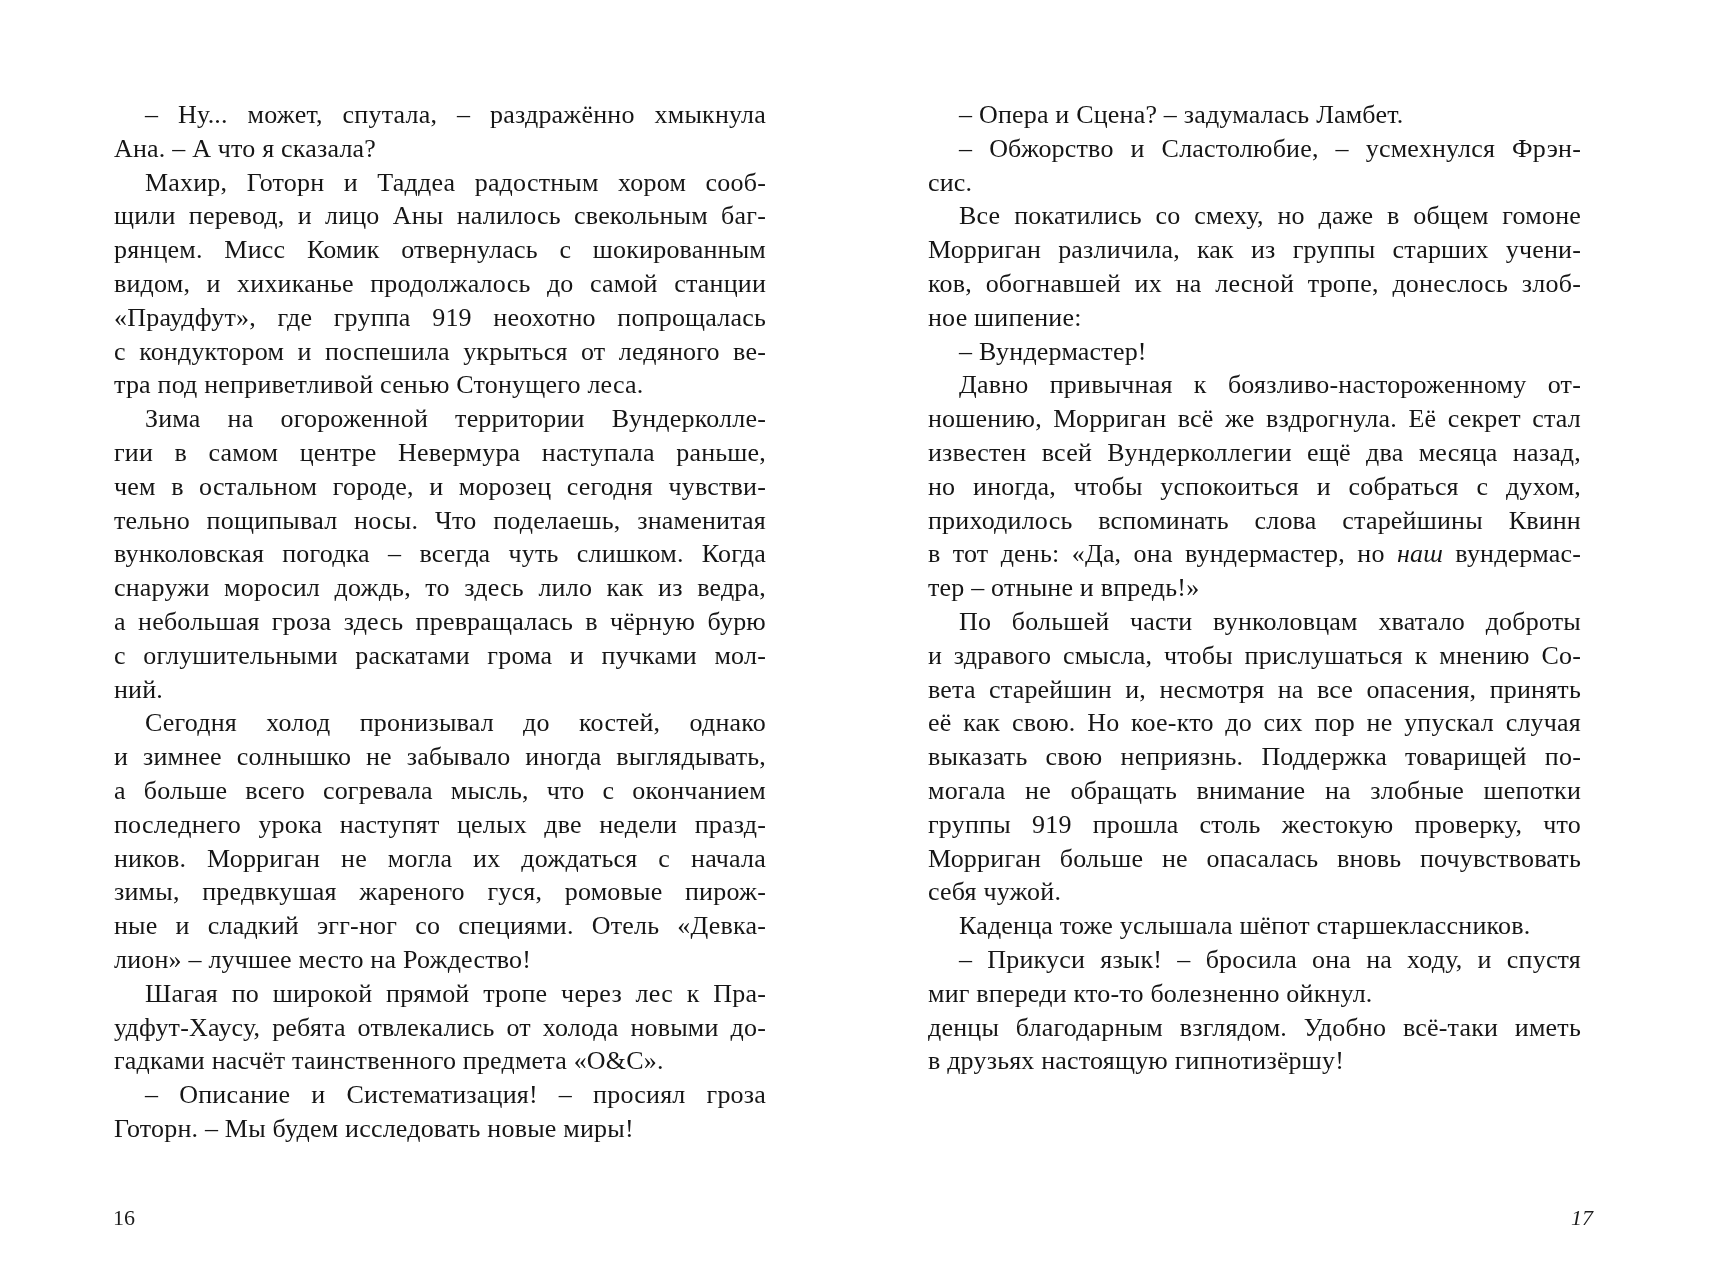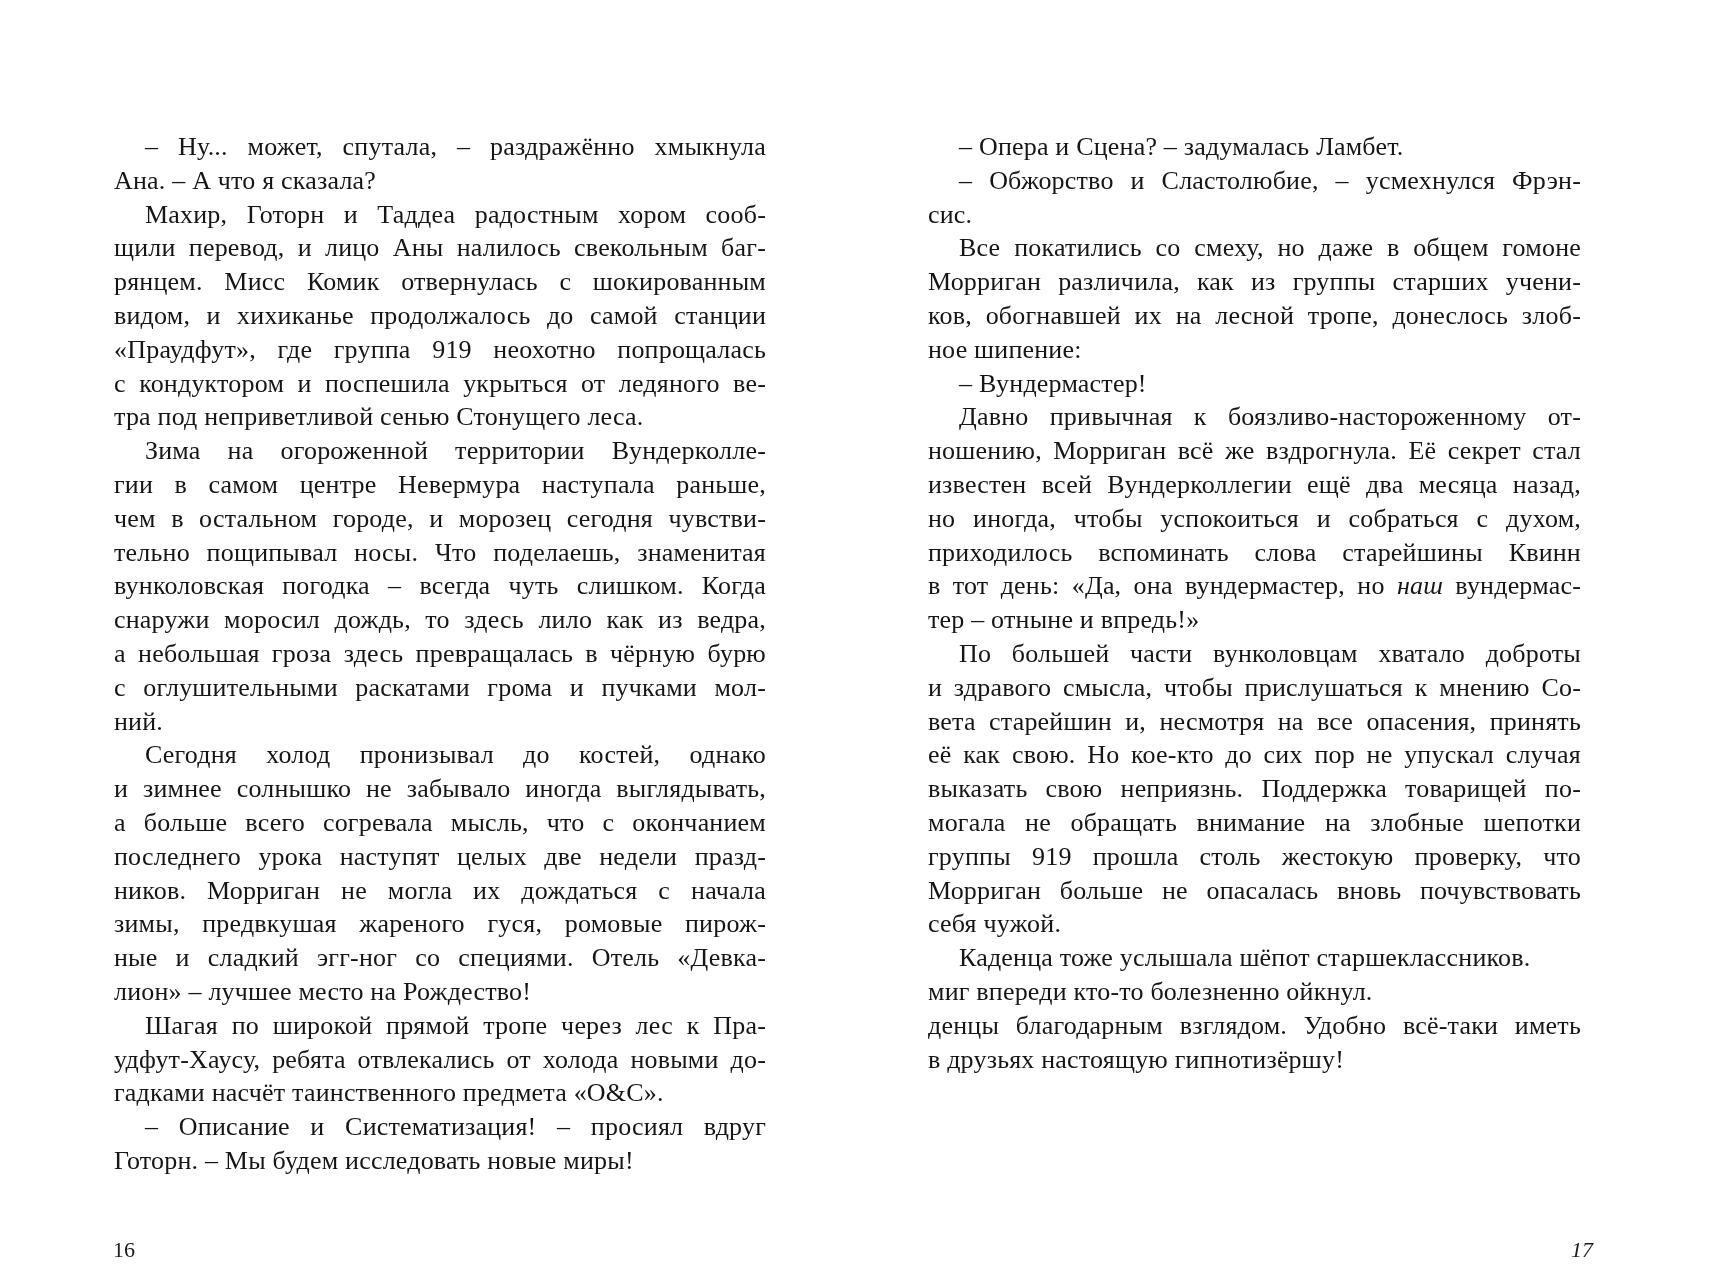--- a/index.html
+++ b/index.html
@@ -5,21 +5,21 @@
   html, body { margin: 0; padding: 0; }
   body {
     width: 1713px;
     height: 1270px;
     position: relative;
     background: #ffffff;
     color: #161616;
     font-family: "Liberation Serif", "DejaVu Serif", serif;
     overflow: hidden;
   }
-  .spread { position: absolute; inset: 0; margin-top: 32px; }
+  .spread { position: absolute; inset: 0; }
   .page { position: absolute; top: 0; bottom: 0; }
   .page.left  { left: 0;     width: 856px; }
   .page.right { left: 856px; width: 857px; }
 
   .text-block {
     position: absolute;
     top: 98px;
     font-size: 26px;
     line-height: 33.8px;
     letter-spacing: 0.2px;
@@ -75,21 +75,21 @@
         <div class="line">и зимнее солнышко не забывало иногда выглядывать,</div>
         <div class="line">а больше всего согревала мысль, что с окончанием</div>
         <div class="line">последнего урока наступят целых две недели празд-</div>
         <div class="line">ников. Морриган не могла их дождаться с начала</div>
         <div class="line">зимы, предвкушая жареного гуся, ромовые пирож-</div>
         <div class="line">ные и сладкий эгг-ног со специями. Отель «Девка-</div>
         <div class="line end">лион» – лучшее место на Рождество!</div>
         <div class="line indent">Шагая по широкой прямой тропе через лес к Пра-</div>
         <div class="line">удфут-Хаусу, ребята отвлекались от холода новыми до-</div>
         <div class="line end">гадками насчёт таинственного предмета «О&amp;С».</div>
-        <div class="line indent">– Описание и Систематизация! – просиял вдруг</div>
+        <div class="line indent">– Описание и Систематизация! – просиял гроза</div>
         <div class="line end">Готорн. – Мы будем исследовать новые миры!</div>
       </div>
     <div class="page-num">16</div>
   </div>
 
   <div class="page right">
     <div class="text-block">
         <div class="line indent end">– Опера и Сцена? – задумалась Ламбет.</div>
         <div class="line indent">– Обжорство и Сластолюбие, – усмехнулся Фрэн-</div>
         <div class="line end">сис.</div>
@@ -108,20 +108,21 @@
         <div class="line indent">По большей части вунколовцам хватало доброты</div>
         <div class="line">и здравого смысла, чтобы прислушаться к мнению Со-</div>
         <div class="line">вета старейшин и, несмотря на все опасения, принять</div>
         <div class="line">её как свою. Но кое-кто до сих пор не упускал случая</div>
         <div class="line">выказать свою неприязнь. Поддержка товарищей по-</div>
         <div class="line">могала не обращать внимание на злобные шепотки</div>
         <div class="line">группы 919 прошла столь жестокую проверку, что</div>
         <div class="line">Морриган больше не опасалась вновь почувствовать</div>
         <div class="line end">себя чужой.</div>
         <div class="line indent end">Каденца тоже услышала шёпот старшеклассников.</div>
+        <div class="line indent">– Прикуси язык! – бросила она на ходу, и спустя</div>
         <div class="line end">миг впереди кто-то болезненно ойкнул.</div>
         <div class="line">денцы благодарным взглядом. Удобно всё-таки иметь</div>
         <div class="line end">в друзьях настоящую гипнотизёршу!</div>
       </div>
     <div class="page-num">17</div>
   </div>
 
 </div>
 
 </body></html>

